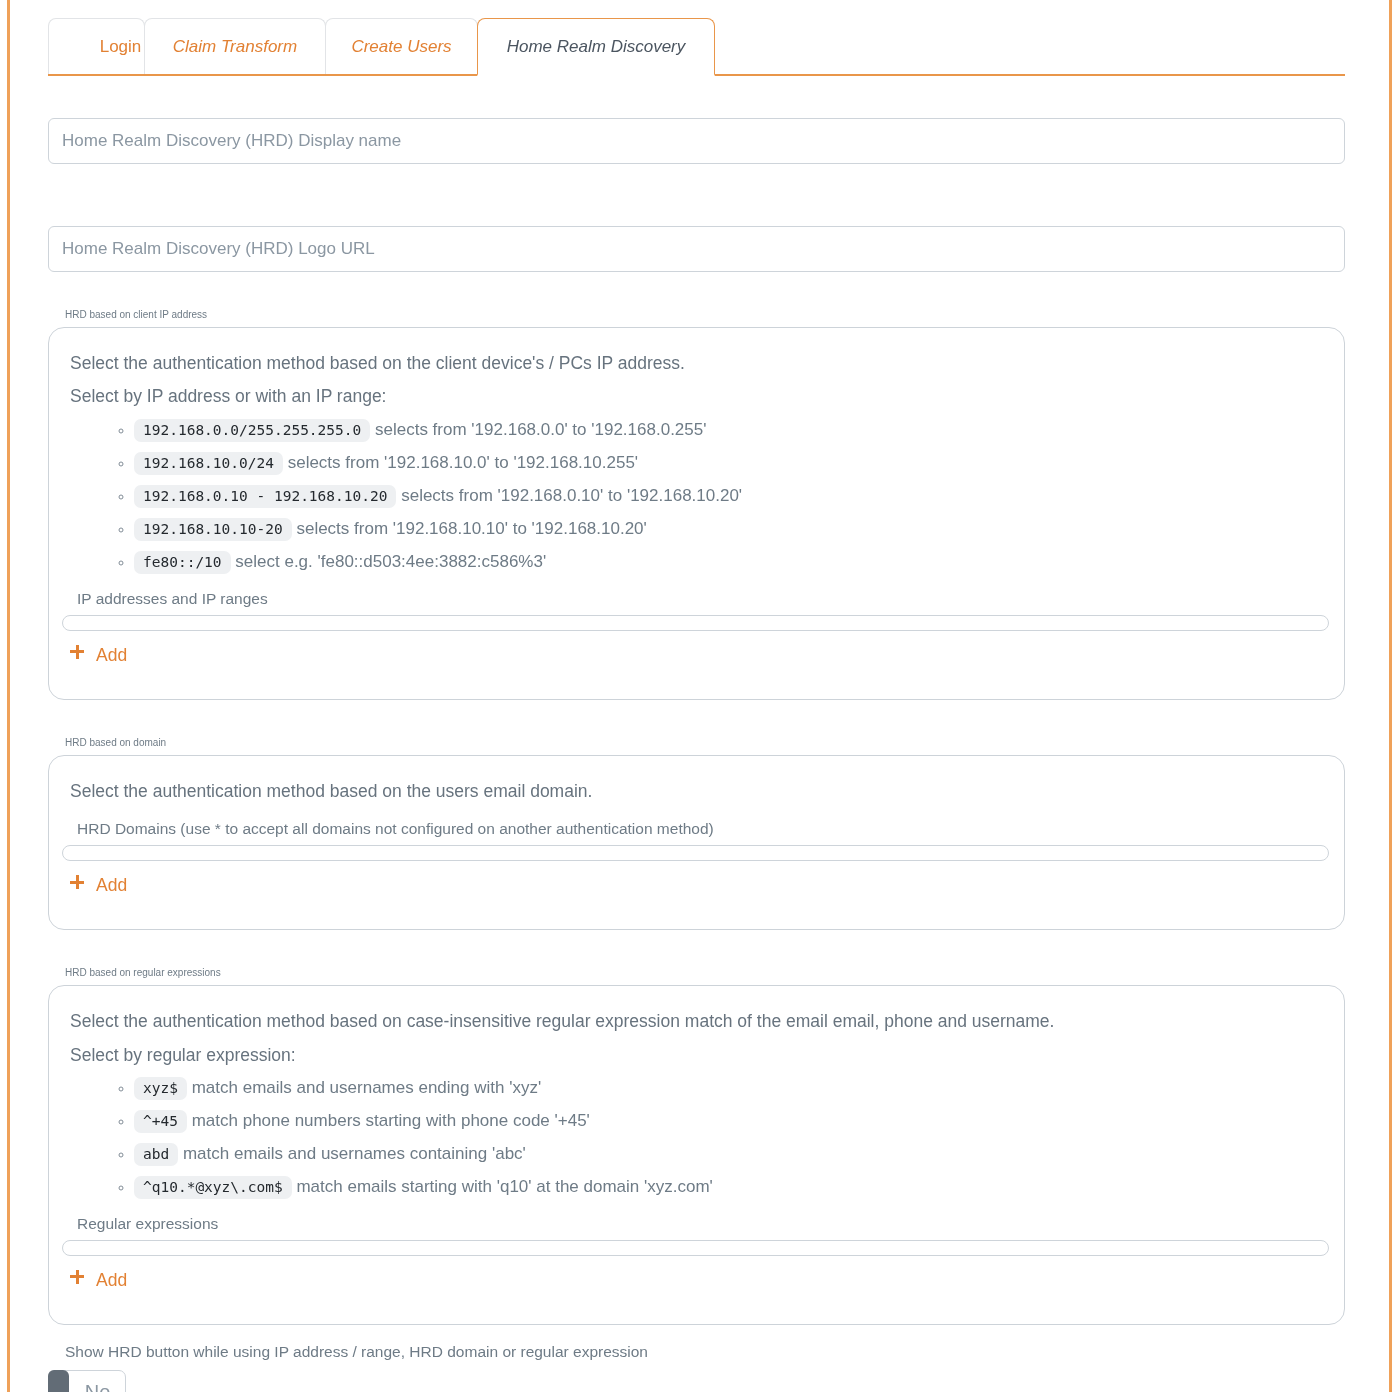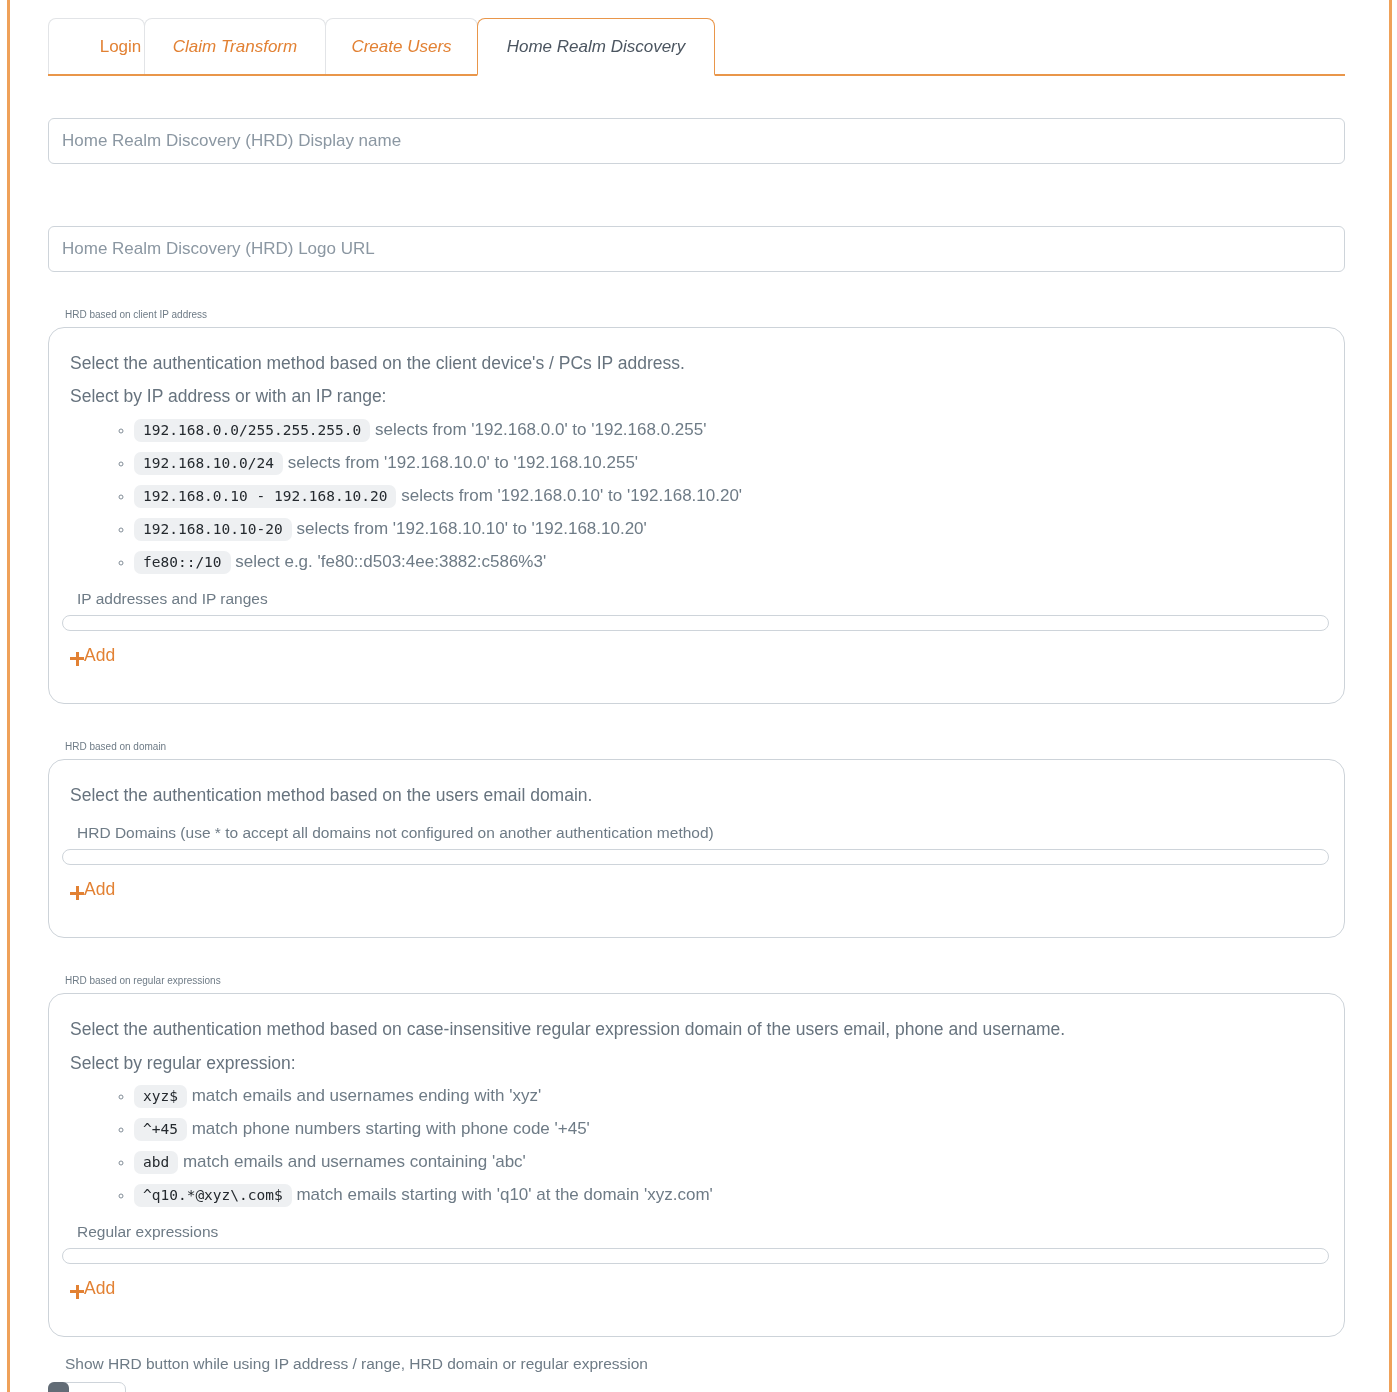--- a/index.html
+++ b/index.html
@@ -67,21 +67,21 @@
     font-family:"DejaVu Sans Mono",monospace;font-size:14.5px;
     padding:3px 9px 4px;border-radius:7px;white-space:pre;
   }
   .inner-label{display:block;font-size:15.5px;color:var(--text-gray);margin:16px 0 7px 7px;}
   .thin-input{
     display:block;width:calc(100% + 14px);margin-left:-8px;height:16px;
     border:1px solid var(--input-border);border-radius:8px;background:#fff;
     padding:0 8px;font-size:11px;outline:none;
   }
   .add-btn{
-    display:inline-flex;align-items:flex-end;gap:0;margin-top:14px;
+    display:inline-flex;align-items:flex-start;gap:12px;margin-top:14px;
     color:var(--accent);font-size:17.5px;cursor:pointer;background:none;border:none;
     font-family:"Liberation Sans",sans-serif;padding:0;
   }
   .plus-icon{position:relative;width:14px;height:14px;display:inline-block;}
   .plus-icon::before{content:"";position:absolute;left:0;right:0;top:5.5px;height:3px;background:var(--accent);}
   .plus-icon::after{content:"";position:absolute;top:0;bottom:0;left:5.5px;width:3px;background:var(--accent);}
 
   
   .toggle-block{margin-top:18px;}
   .toggle-block .toggle-caption{font-size:15.5px;color:var(--text-gray);margin:0 0 9px 17px;}
@@ -144,21 +144,21 @@
       <button class="add-btn">
         <span class="plus-icon"></span>
         <span>Add</span>
       </button>
     </div>
   </div>
 
   <div class="group">
     <div class="group-legend">HRD based on regular expressions</div>
     <div class="box">
-      <p>Select the authentication method based on case-insensitive regular expression domain of the users email, phone and username.</p>
+      <p>Select the authentication method based on case-insensitive regular expression match of the email email, phone and username.</p>
       <p>Select by regular expression:</p>
       <ul class="examples">
         <li><span class="code">xyz$</span> <span>match emails and usernames ending with 'xyz'</span></li>
         <li><span class="code">^+45</span> <span>match phone numbers starting with phone code '+45'</span></li>
         <li><span class="code">abd</span> <span>match emails and usernames containing 'abc'</span></li>
         <li><span class="code">^q10.*@xyz\.com$</span> <span>match emails starting with 'q10' at the domain 'xyz.com'</span></li>
       </ul>
       <label class="inner-label">Regular expressions</label>
       <input type="text" class="thin-input" value="" style="">
       <button class="add-btn">

